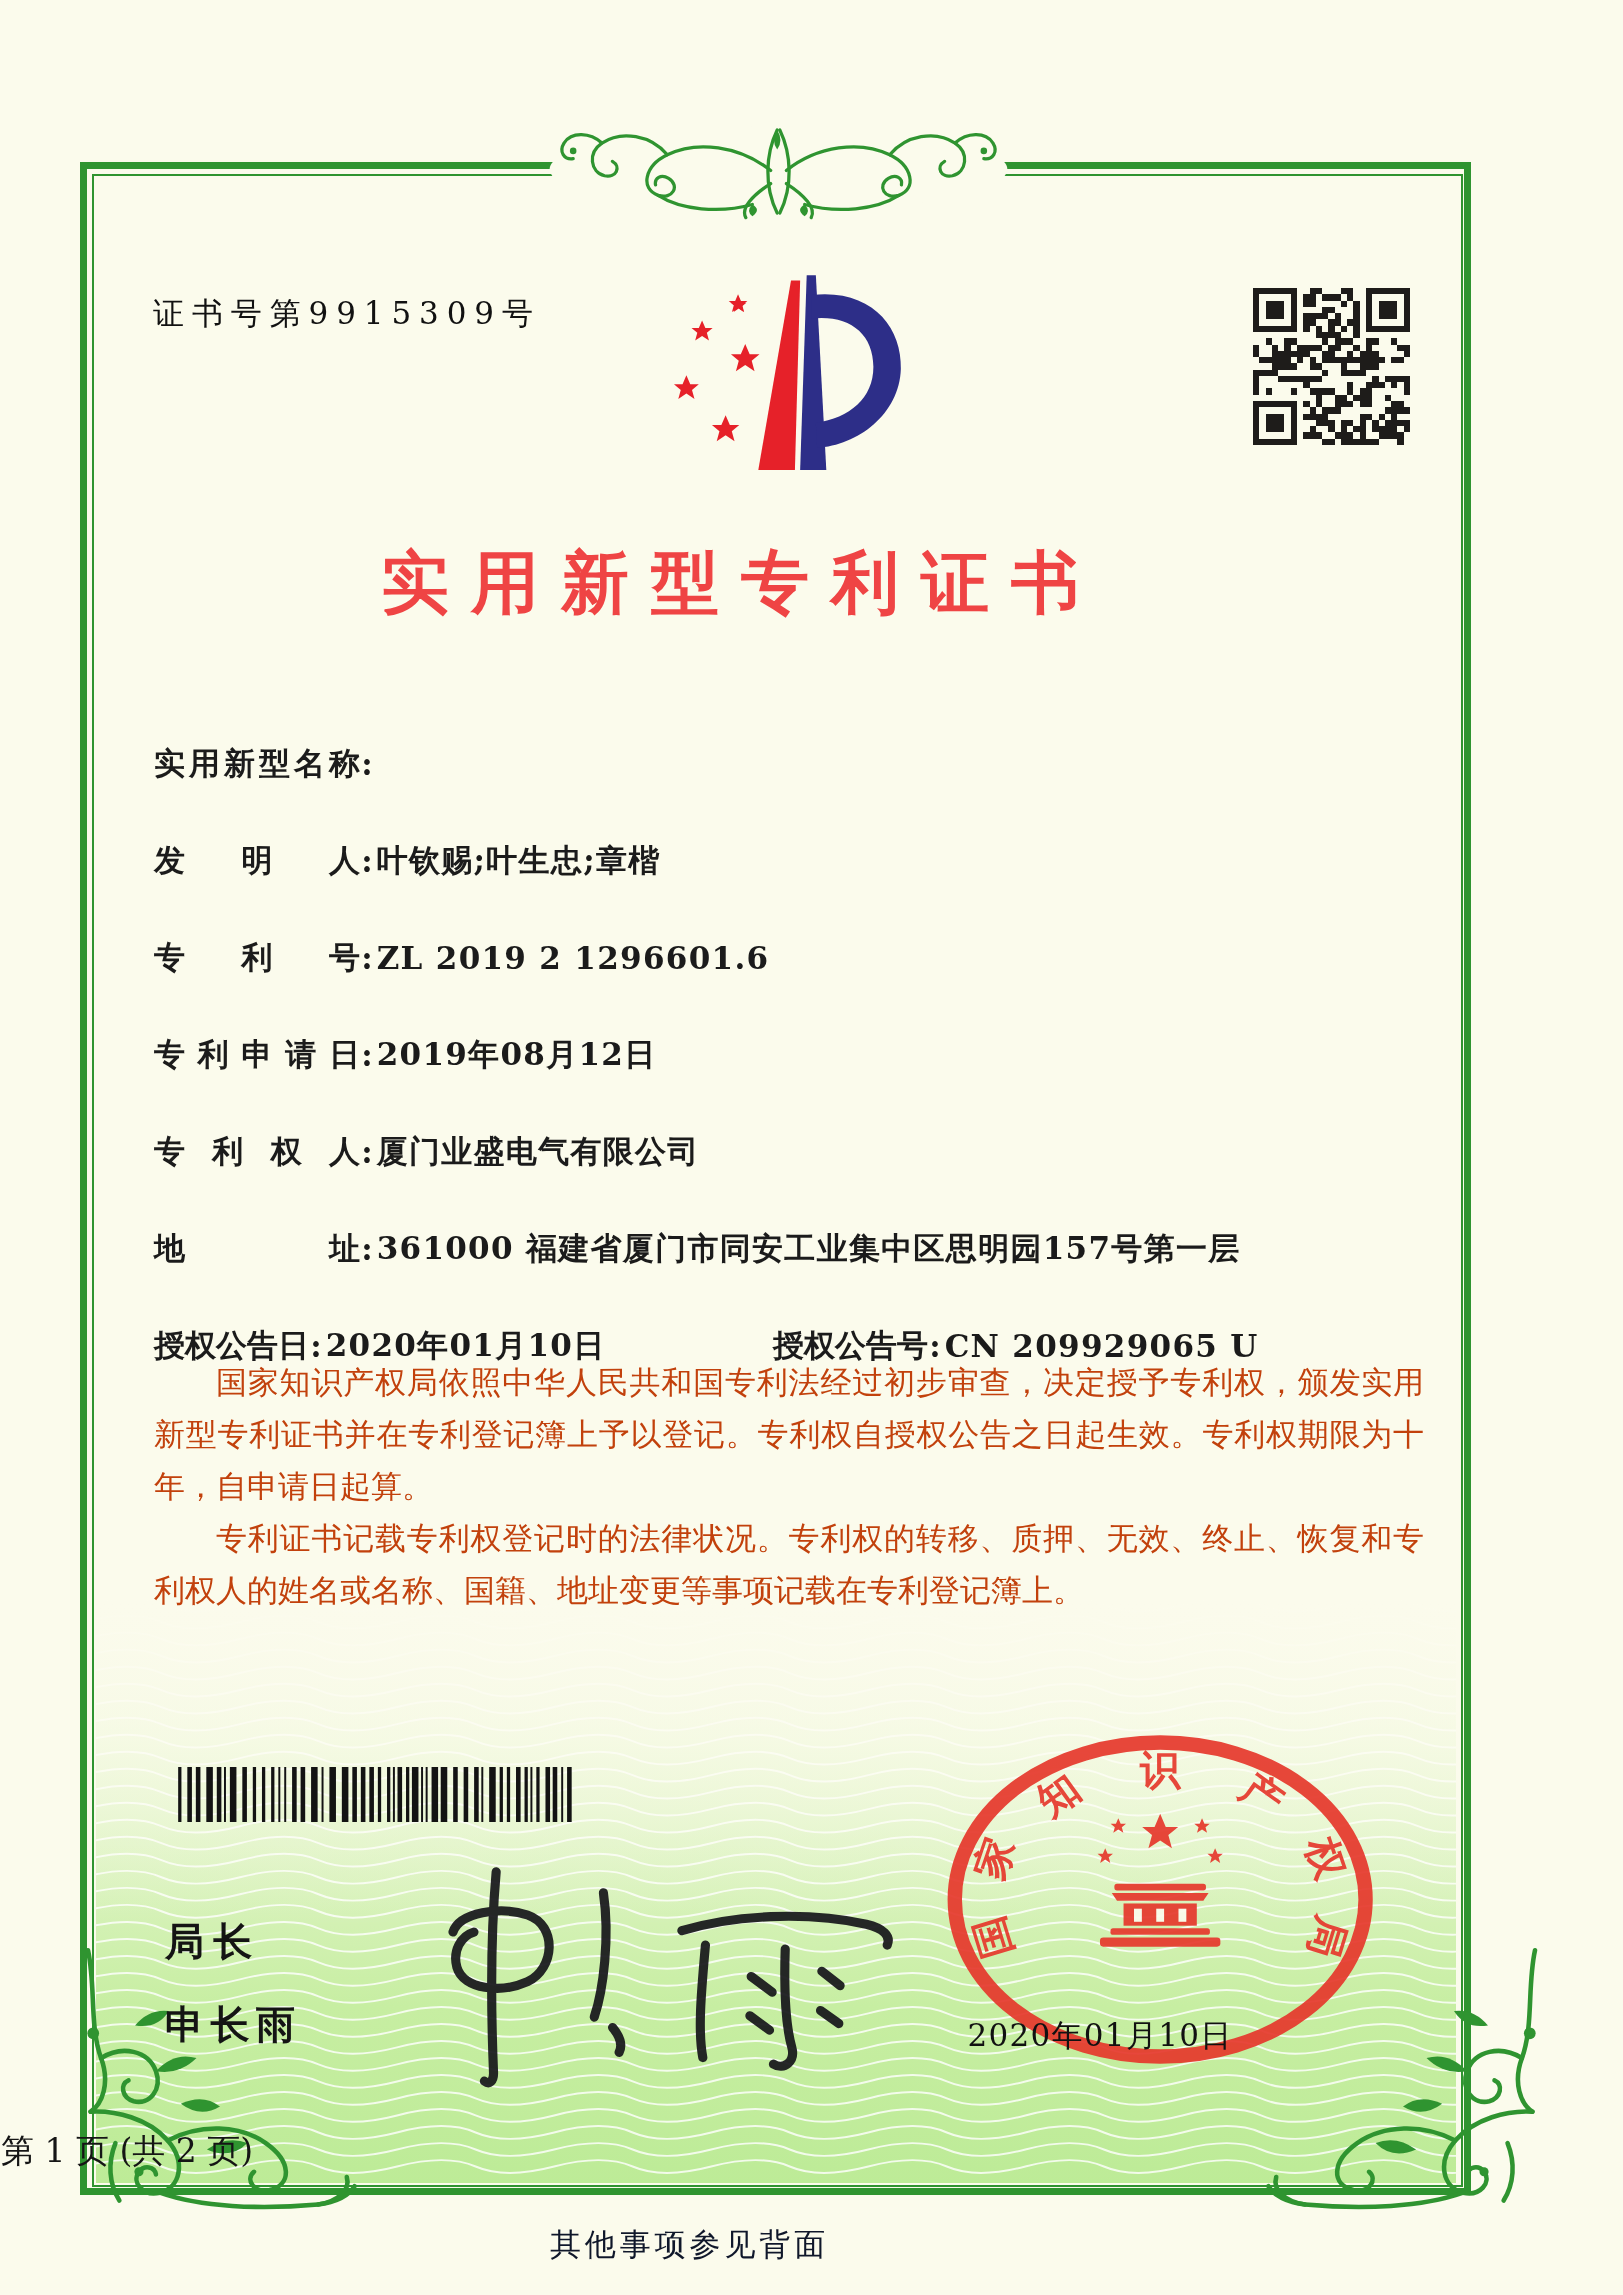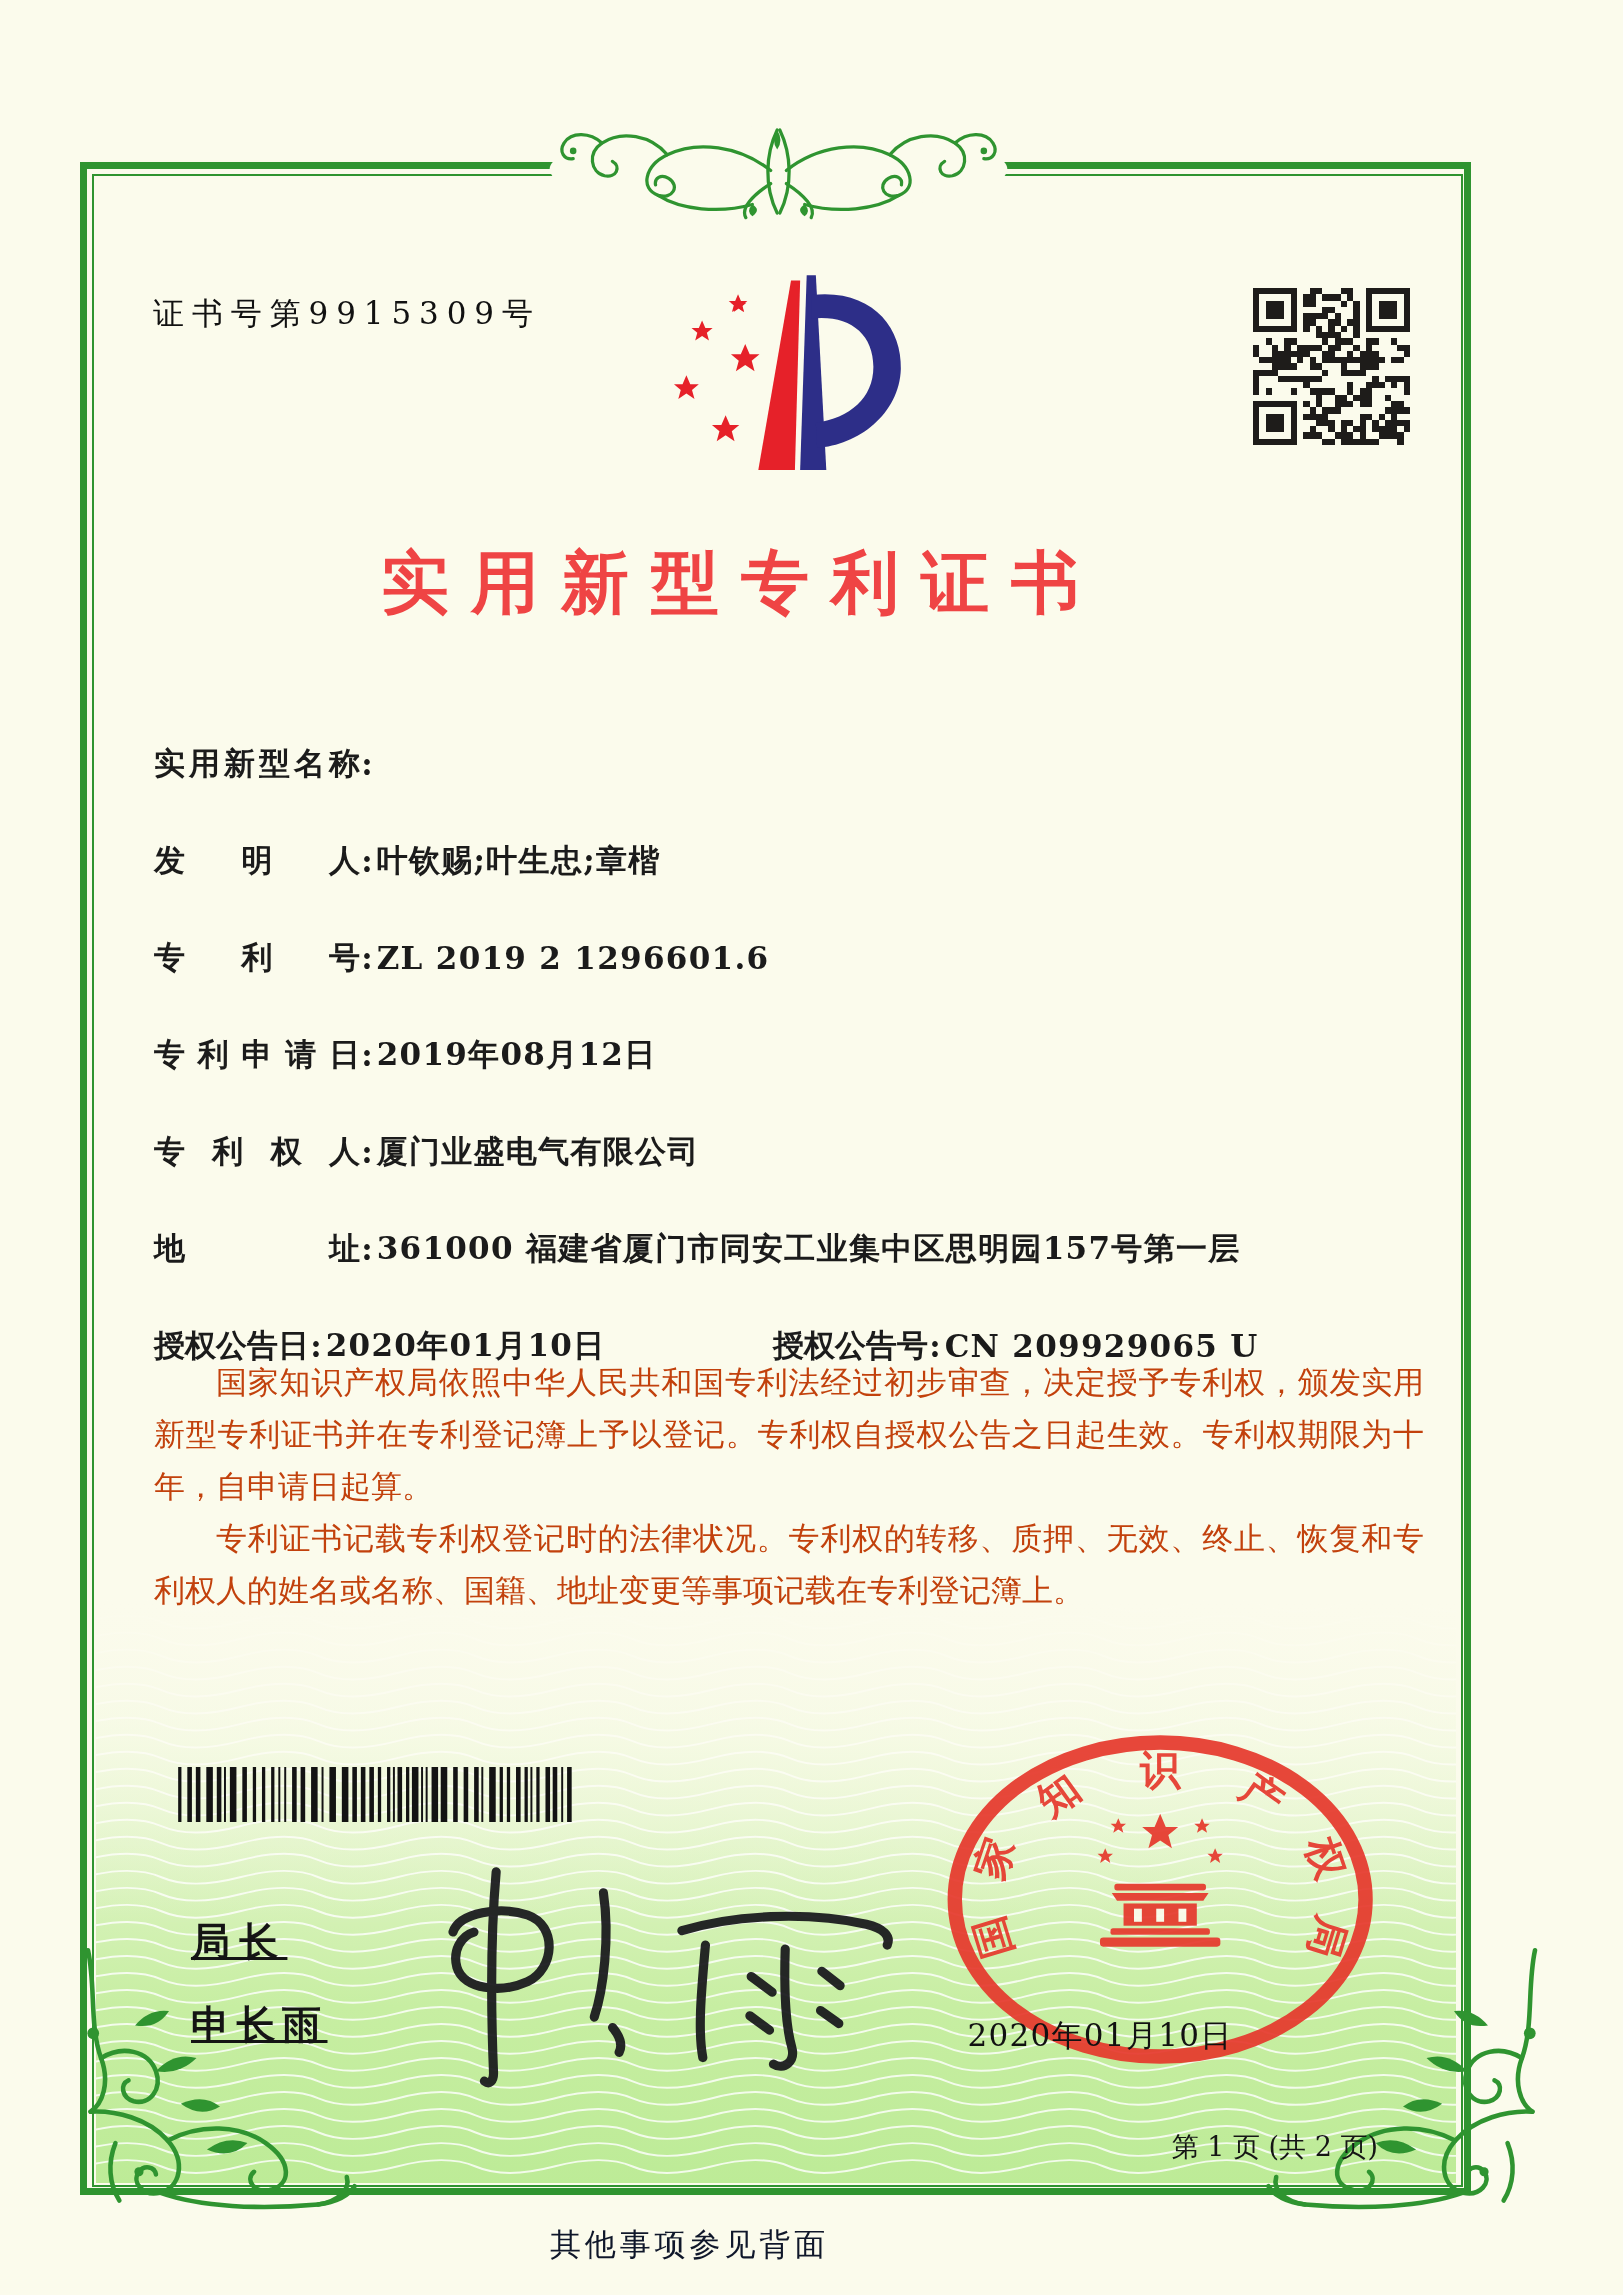--- a/index.html
+++ b/index.html
@@ -55,35 +55,35 @@
   .fvalue{letter-spacing:1.3px;white-space:nowrap;}
   .grant-second{position:absolute;left:619px;top:0;height:97px;display:flex;align-items:center;}
   
   .paras{
     position:absolute;left:154px;top:1356px;width:1270px;
     font-size:31px;line-height:52px;text-align:justify;color:#c2410c;
   }
   .paras p{margin:0;text-indent:2em;}
   
   .sig-title,.sig-name{
-    position:absolute;left:191px;
+    position:absolute;left:165px;
     font-family:"DejaVu Sans","Liberation Sans",sans-serif;
-    font-weight:600;color:#141414;text-decoration:underline;
+    font-weight:600;color:#141414;
   }
   .sig-title{top:1915px;font-size:39px;letter-spacing:9.2px;}
   .sig-name{top:1998px;font-size:39px;letter-spacing:6.5px;}
   
   .seal-date{
     position:absolute;left:946px;top:2015px;width:308px;text-align:center;
     font-size:31px;color:#111;letter-spacing:1.3px;
   }
   .page-info{
-    position:absolute;left:80px;top:2129px;width:1377px;text-align:right;
+    position:absolute;left:80px;top:2129px;width:1377px;text-align:left;
     transform:translateX(-79px);
-    font-size:27px;color:#151515;
+    font-size:33px;color:#151515;
   }
   .footer-note{
     position:absolute;left:80px;top:2224px;width:1377px;text-align:center;
     transform:translateX(-79px);
     font-size:31px;color:#0f172a;letter-spacing:3.9px;
   }
   svg{display:block;}
 </style>
 </head>
 <body>

